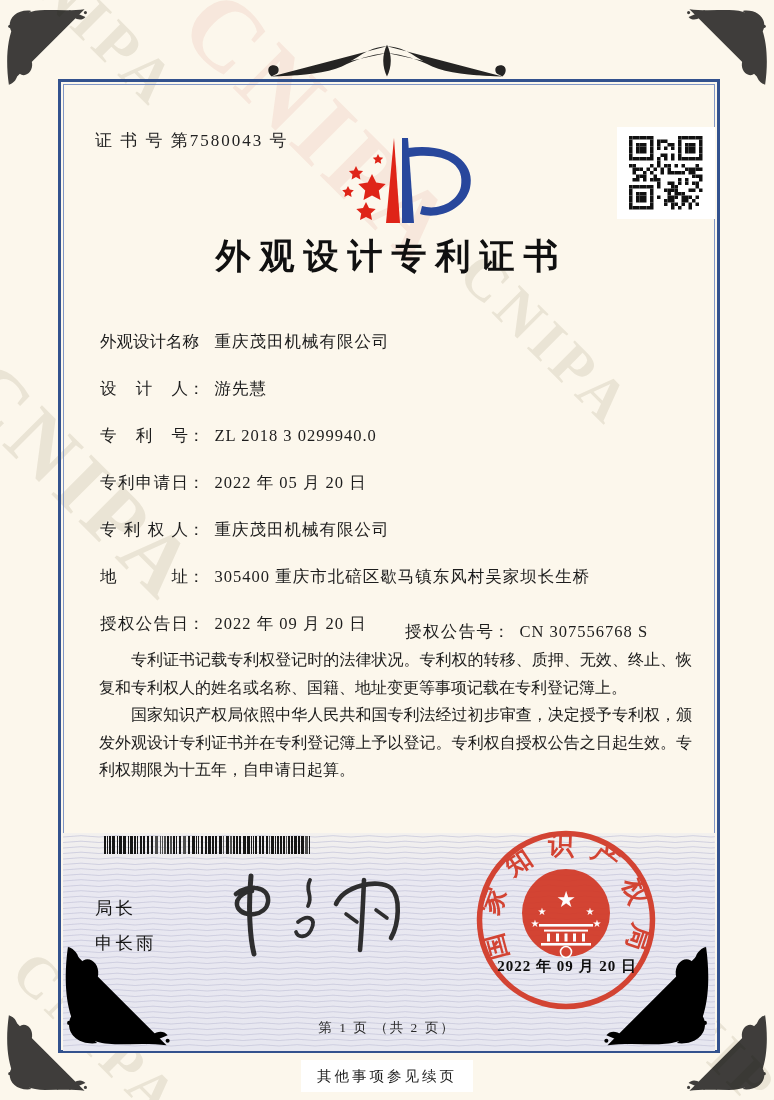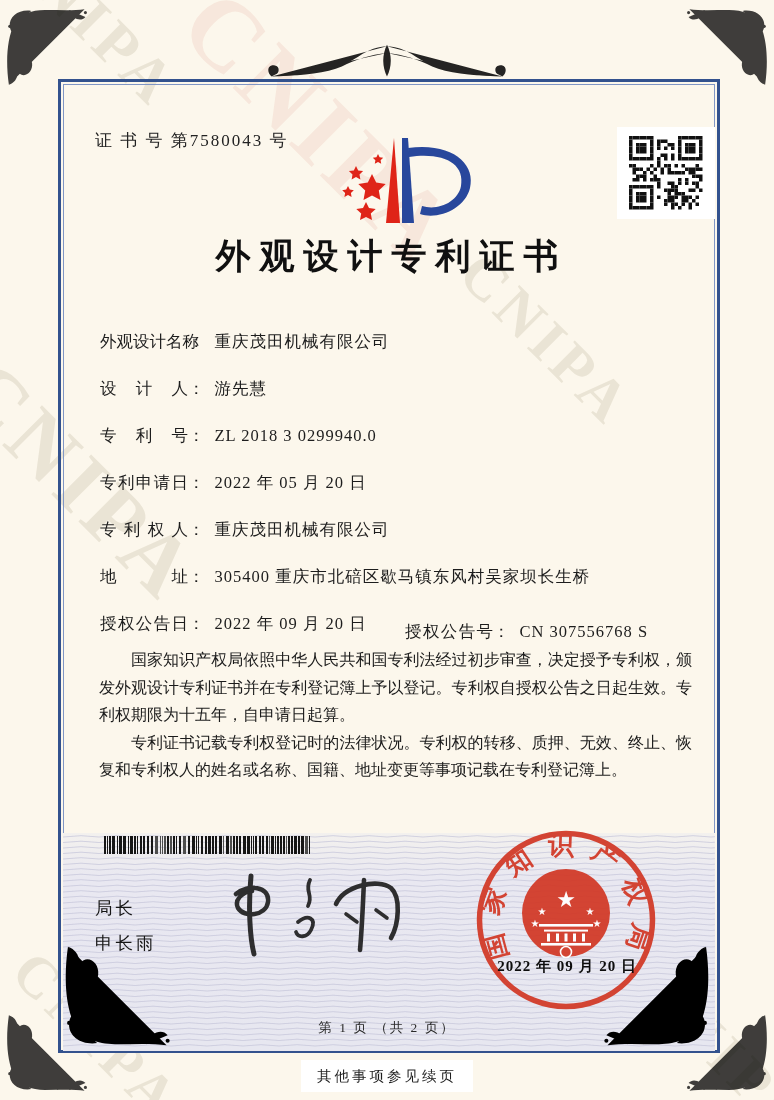--- a/index.html
+++ b/index.html
@@ -438,22 +438,22 @@
     </div>
     <div class="frow">
       <span class="flabel">授权公告日</span><span>：</span><span class="fvalue">2022 年 09 月 20 日</span>
       <span class="g2">
         <span class="flabel">授权公告号</span><span>：</span><span class="fvalue">CN 307556768 S</span>
       </span>
     </div>
   </div>
 
   <div class="paras">
+    <p>专利证书记载专利权登记时的法律状况。专利权的转移、质押、无效、终止、恢复和专利权人的姓名或名称、国籍、地址变更等事项记载在专利登记簿上。</p>
     <p>国家知识产权局依照中华人民共和国专利法经过初步审查，决定授予专利权，颁发外观设计专利证书并在专利登记簿上予以登记。专利权自授权公告之日起生效。专利权期限为十五年，自申请日起算。</p>
-    <p>专利证书记载专利权登记时的法律状况。专利权的转移、质押、无效、终止、恢复和专利权人的姓名或名称、国籍、地址变更等事项记载在专利登记簿上。</p>
   </div>
 
   <div class="barcode" id="barcode">
       <i style="left:0px;width:2px;background:#161616"></i>
       <i style="left:3px;width:1px;background:#161616"></i>
       <i style="left:5px;width:2px;background:#161616"></i>
       <i style="left:8px;width:3px;background:#161616"></i>
       <i style="left:13px;width:1px;background:#161616"></i>
       <i style="left:15px;width:3px;background:#161616"></i>
       <i style="left:19px;width:3px;background:#161616"></i>

